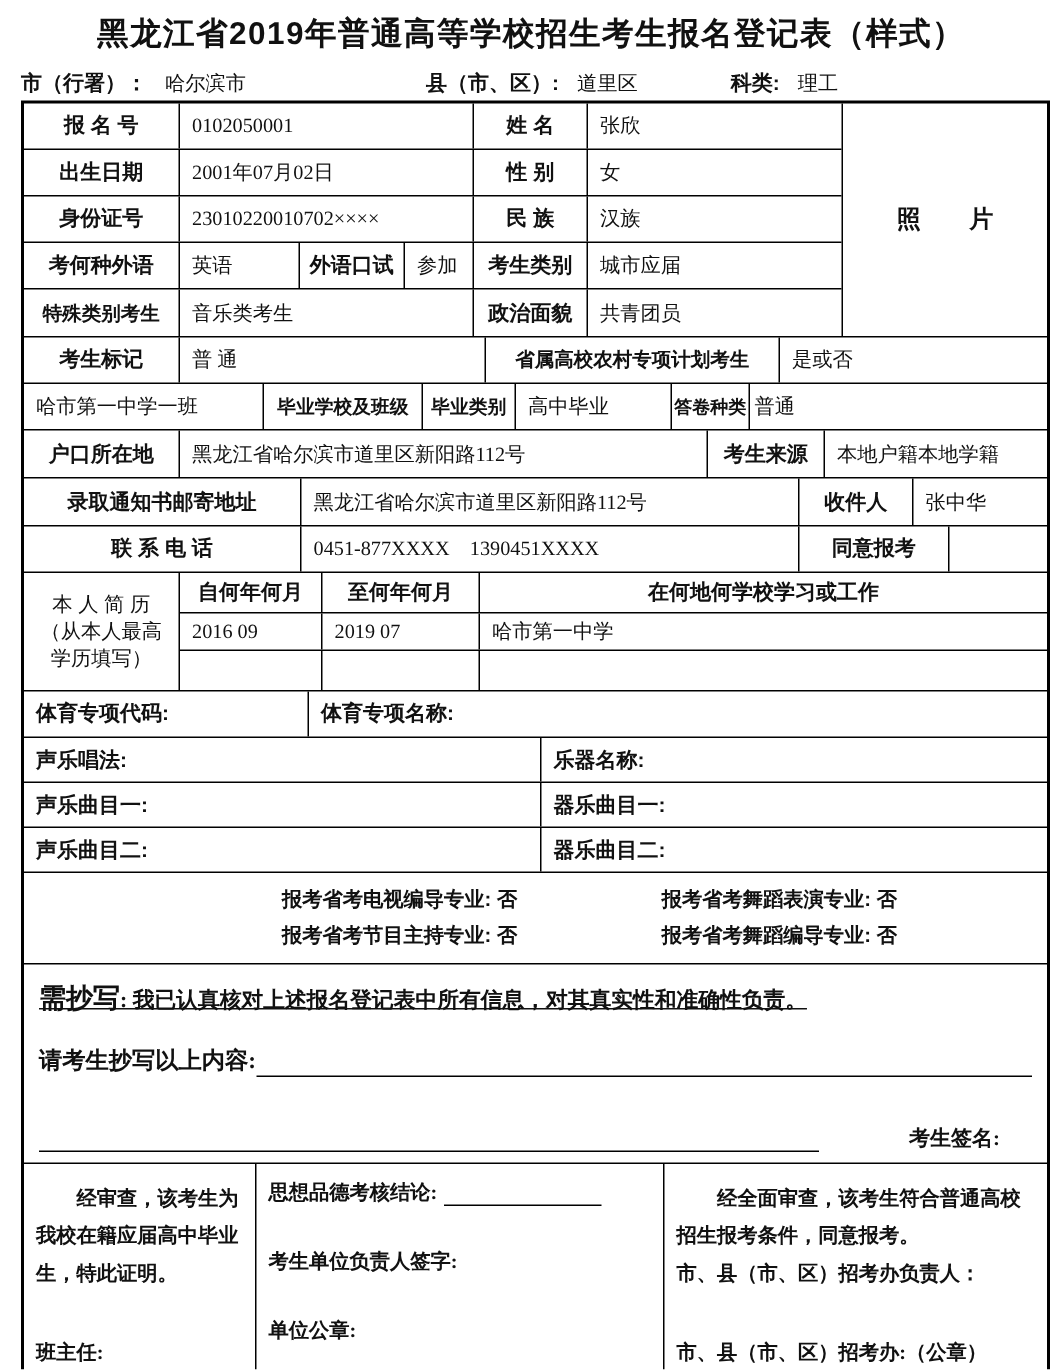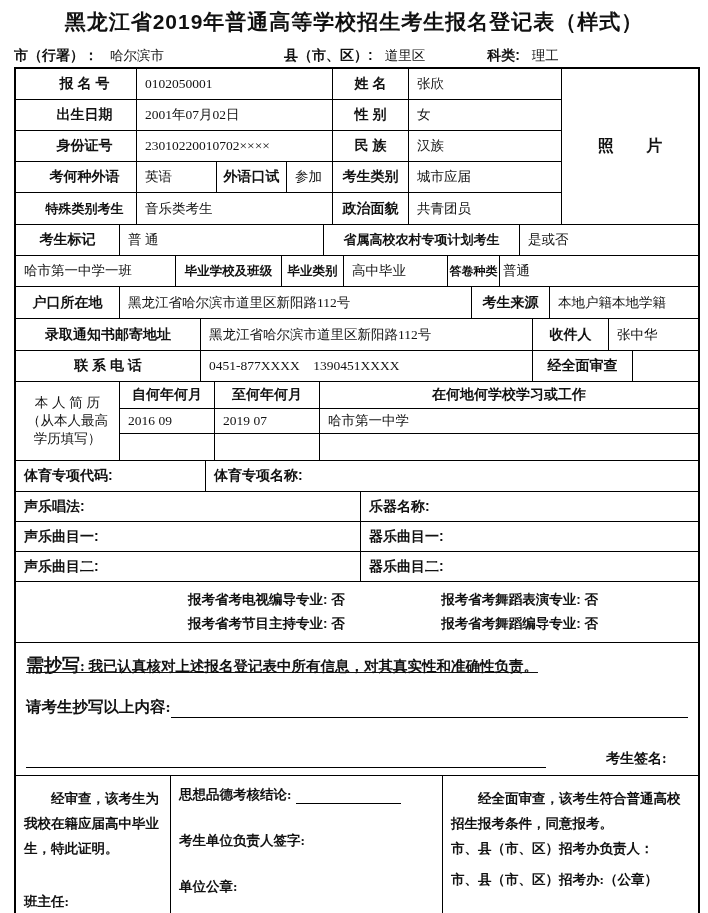--- a/index.html
+++ b/index.html
@@ -31,21 +31,21 @@
     font-family:"Liberation Sans","DejaVu Sans",sans-serif;
     font-weight:bold; font-size:14px; justify-content:center; 
   }
   .lab.left { justify-content:flex-start; padding-left:8px; text-align:left; }
   .val { font-size:13.5px; padding-left:8px; }
   .h31 { height:31px; } .h32 { height:32px; } .h30 { height:30px; }
   .grow { flex:1; }
 
   .grp1 { display:flex; border-bottom:1px solid #000; }
   .grp1-left { width:545px; display:flex; flex-direction:column; }
-  .grp1-left .row { border-bottom:1px solid #000;padding-left:17px; }
+  .grp1-left .row { border-bottom:1px solid #000; }
   .grp1-left .row:last-child { border-bottom:none; }
   .photo-cell {
     flex:1; border-left:1px solid #000; display:flex;
     align-items:center; justify-content:center;
     font-family:"Liberation Sans","DejaVu Sans",sans-serif;
     font-weight:bold; font-size:16px; letter-spacing:14px; padding-left:14px;
   }
 
   .resume { display:flex; border-bottom:1px solid #000; height:79px; }
   .resume-label {
@@ -72,21 +72,21 @@
   .sig-rule { width:520px; border-bottom:1px solid #000; height:1.1em; }
   .sig-label { margin-left:60px; }
 
   .bottom { display:flex; min-height:170px; font-size:13.5px; font-weight:bold; }
   .bcol { border-right:1px solid #000; padding:10px 8px 0 8px; }
   .bcol.last { border-right:none; }
   .bcol1 { width:155px; line-height:25px; }
   .bcol2 { width:272px; }
   .bcol3 { flex:1; line-height:25px; }
   .indent2 { text-indent:2em; }
-  .b-gap-s { margin-top:6px; } .b-gap-m { margin-top:28px; }
+  .b-gap-s { margin-top:28px; } .b-gap-m { margin-top:28px; }
   .moral { display:flex; align-items:flex-end; }
   .moral .fill-short { width:105px; border-bottom:1px solid #000; height:1.1em; margin-left:4px; }
   .date-line { text-align:center; margin-top:16px; letter-spacing:2px; }
 </style>
 </head>
 <body>
 
 <div class="page">
 
   <div class="doc-title">黑龙江省2019年普通高等学校招生考生报名登记表（样式）</div>
@@ -166,21 +166,21 @@
     <div class="row h32">
       <div class="c lab" style="width:185px">录取通知书邮寄地址</div>
       <div class="c val" style="width:332px">黑龙江省哈尔滨市道里区新阳路112号</div>
       <div class="c lab" style="width:76px">收件人</div>
       <div class="c val grow last">张中华</div>
     </div>
 
     <div class="row h31">
       <div class="c lab" style="width:185px">联 系 电 话</div>
       <div class="c val" style="width:332px">0451-877XXXX　1390451XXXX</div>
-      <div class="c lab" style="width:100px">经全面审查</div>
+      <div class="c lab" style="width:100px">同意报考</div>
       <div class="c val grow last"></div>
     </div>
 
     <div class="resume">
       <div class="resume-label">本 人 简 历
 （从本人最高
 学历填写）</div>
       <div class="resume-right">
         <div class="rrow rr-h">
           <div class="c lab" style="width:95px">自何年何月</div>

